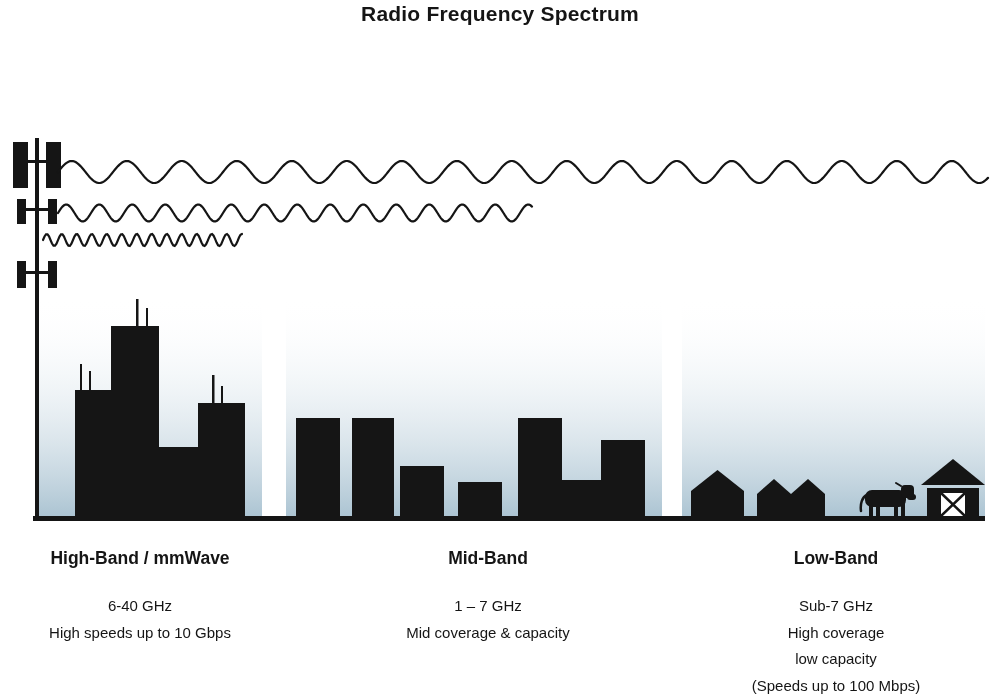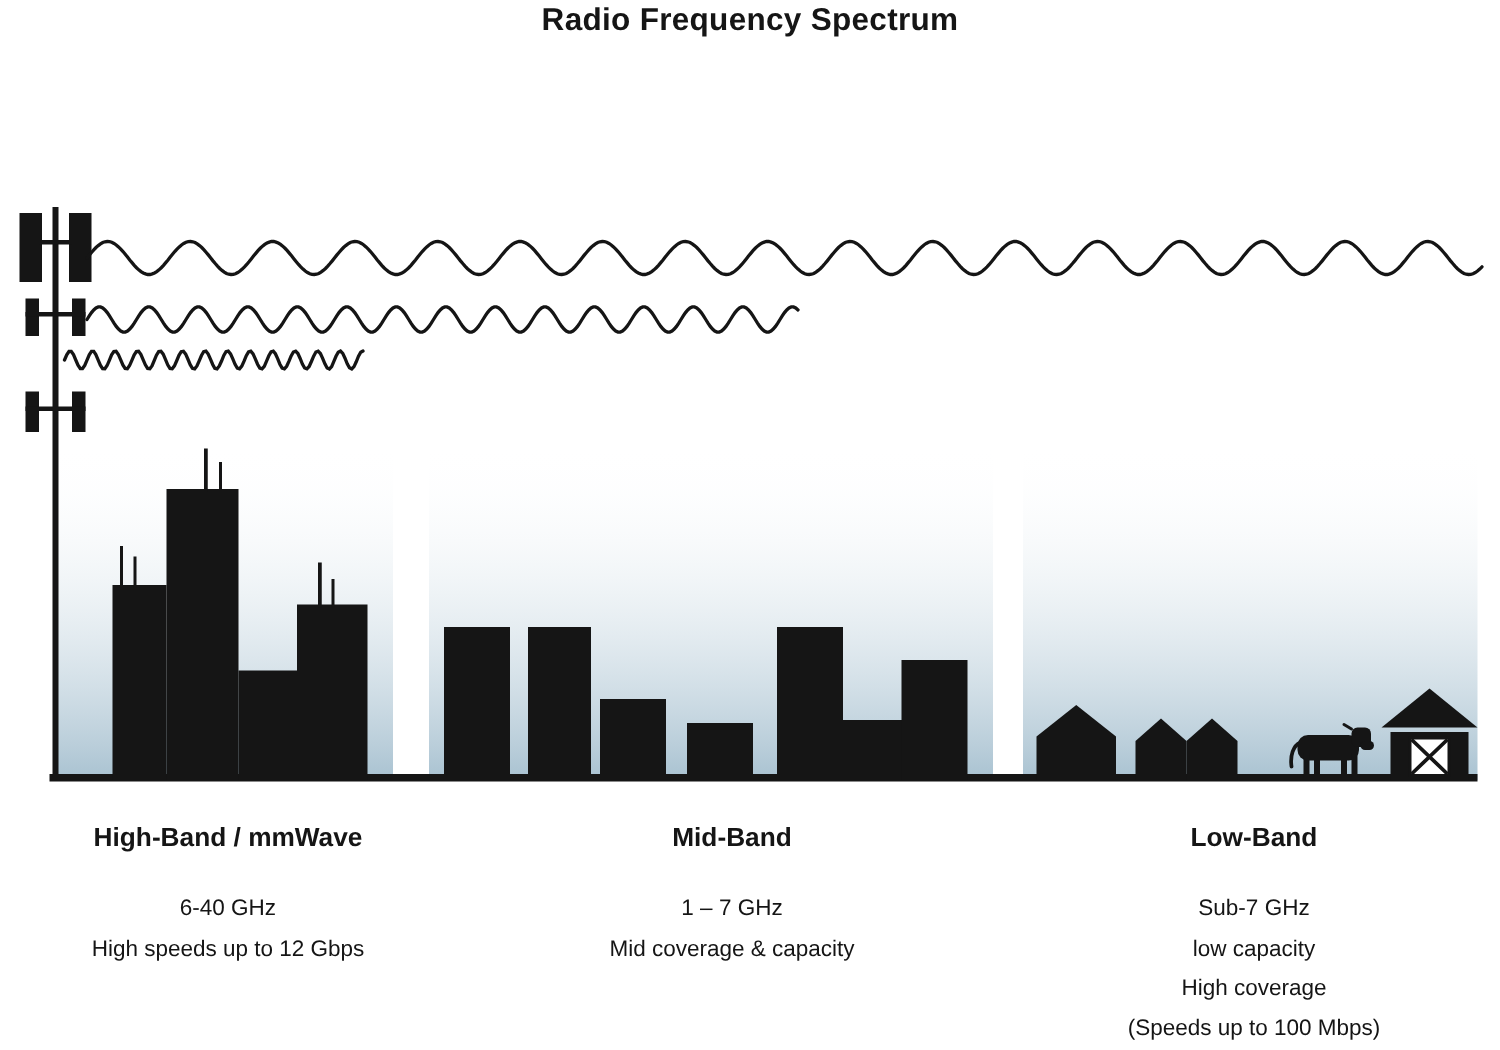--- a/index.html
+++ b/index.html
@@ -106,39 +106,39 @@
       <g>
         <polygon points="921,485 953,459 985,485"></polygon>
         <rect x="927" y="488" width="52" height="32"></rect>
         <rect x="940" y="492" width="26" height="25" fill="#ffffff"></rect>
         <path d="M941,493 L965,516 M965,493 L941,516" fill="none" stroke="var(--ink)" stroke-width="2.5"></path>
         <rect x="940" y="492" width="26" height="25" fill="none" stroke="var(--ink)" stroke-width="2"></rect>
       </g>
     </g>
   </svg>
 
-  <div class="band-label" style="left:32px; width:240px;">
+  <div class="band-label" style="left:20px; width:240px;">
     <div class="band-name">High-Band / mmWave</div>
     <div class="band-details">
         <div class="detail-line">6-40 GHz</div>
-        <div class="detail-line">High speeds up to 12 Gbps</div>
+        <div class="detail-line">High speeds up to 10 Gbps</div>
       </div>
   </div>
 
   <div class="band-label" style="left:368px; width:240px;">
     <div class="band-name">Mid-Band</div>
     <div class="band-details">
         <div class="detail-line">1 – 7 GHz</div>
         <div class="detail-line">Mid coverage &amp; capacity</div>
       </div>
   </div>
 
   <div class="band-label" style="left:706px; width:260px;">
     <div class="band-name">Low-Band</div>
     <div class="band-details">
         <div class="detail-line">Sub-7 GHz</div>
+        <div class="detail-line">High coverage</div>
         <div class="detail-line">low capacity</div>
-        <div class="detail-line">High coverage</div>
         <div class="detail-line">(Speeds up to 100 Mbps)</div>
       </div>
   </div>
 
 </div>
 
 </body></html>

